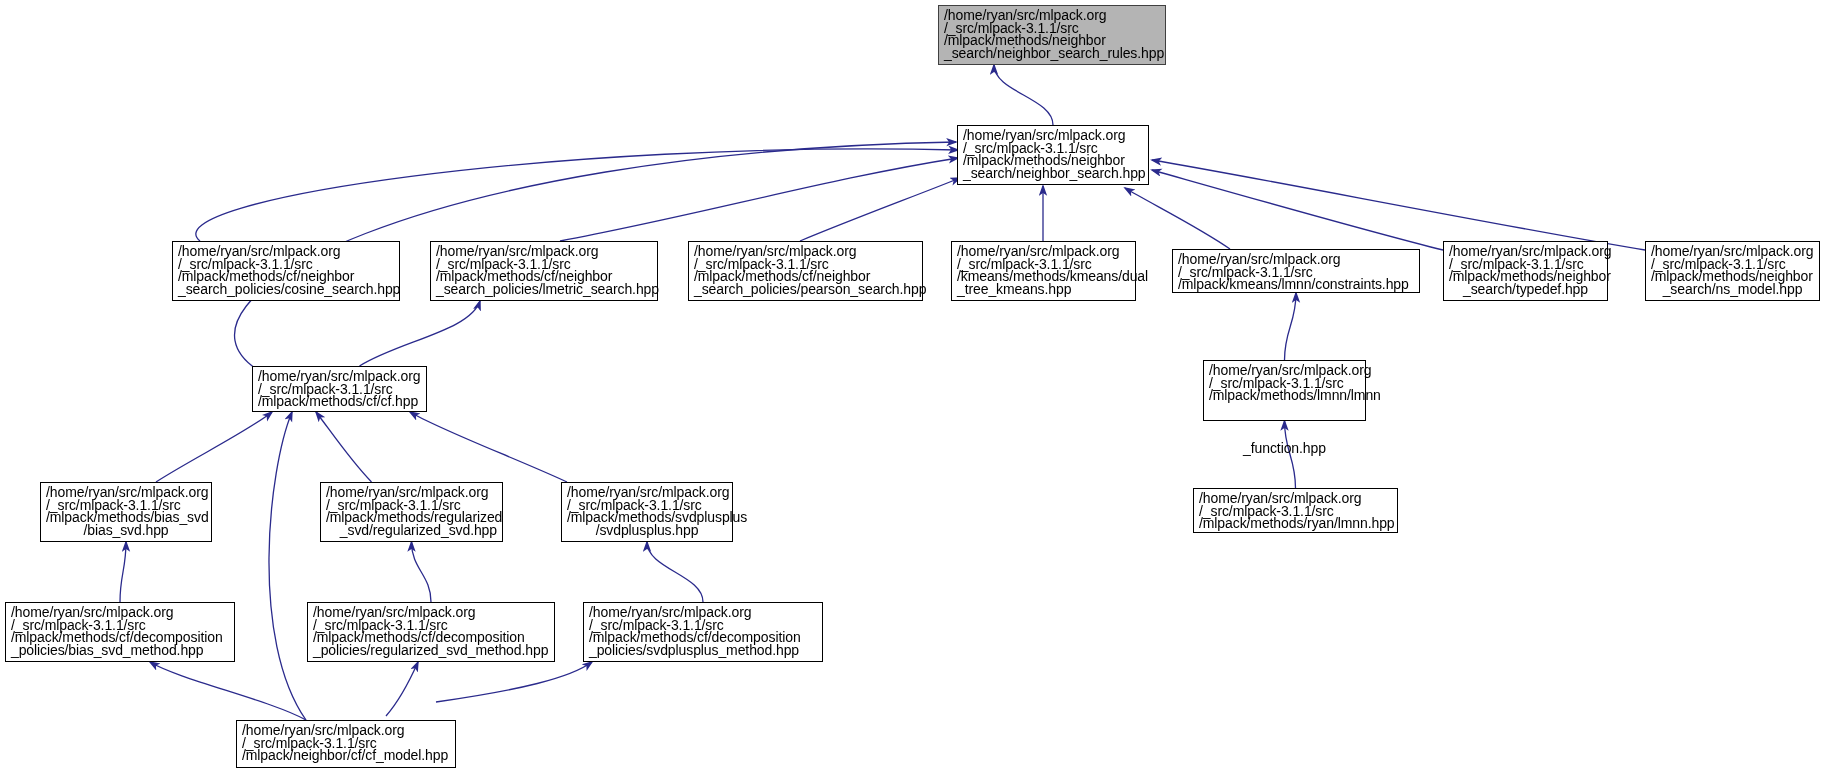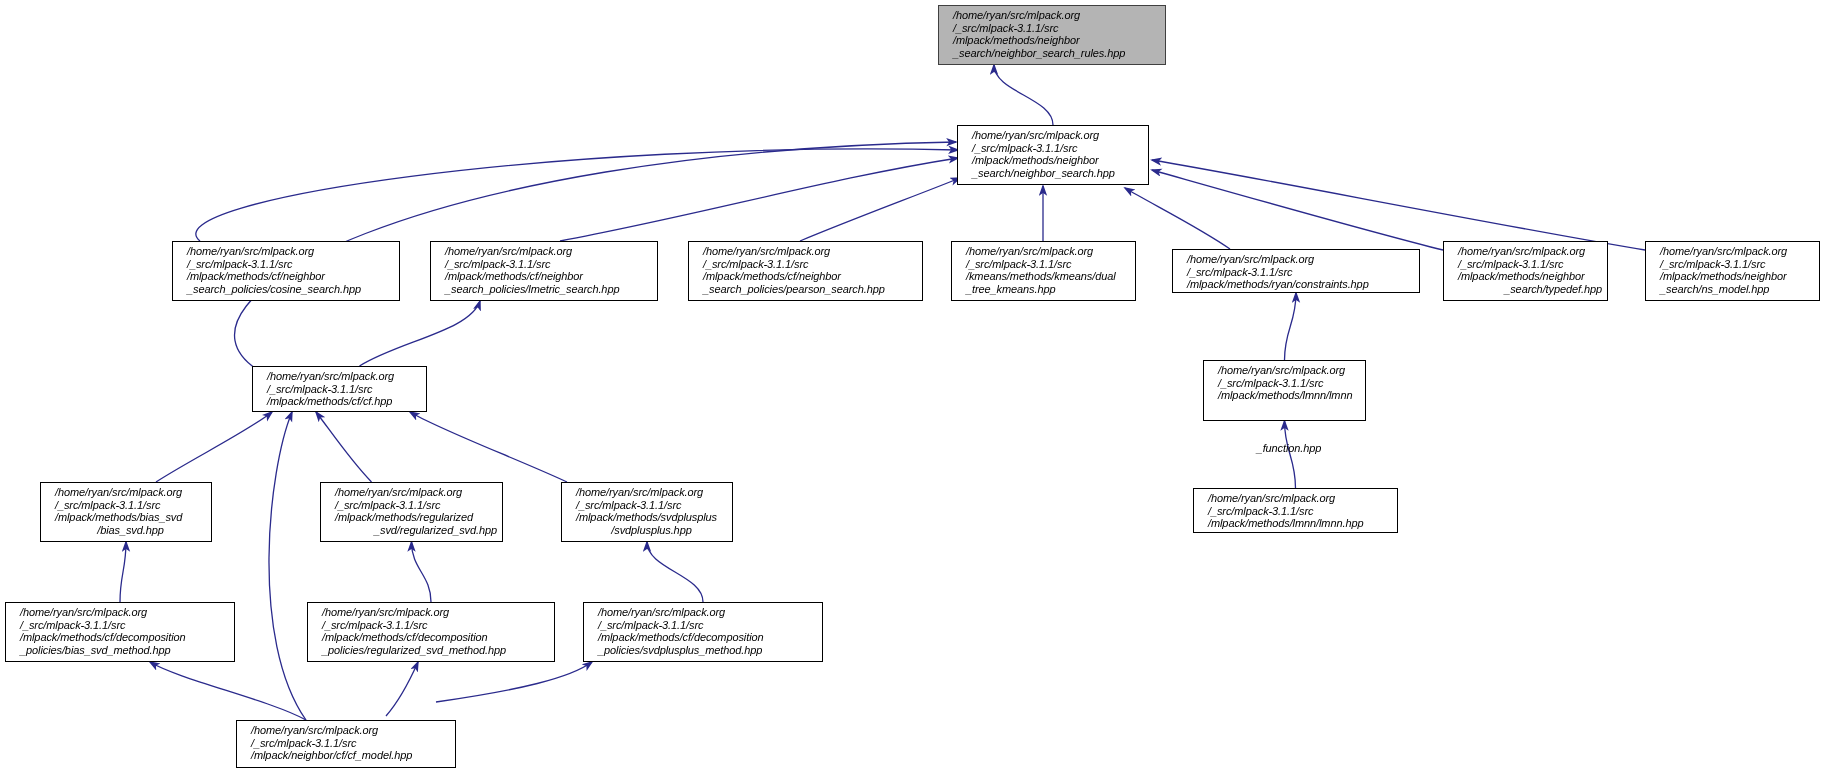--- a/index.html
+++ b/index.html
@@ -23,27 +23,26 @@
     width: 1828px;
     height: 779px;
     pointer-events: none;
   }
   .node {
     position: absolute;
     box-sizing: border-box;
     border: 1px solid #000000;
     background: #ffffff;
     color: #000000;
-    font-size: 11px;
+    font-size: 14px;
     line-height: 12.6px;
-    padding: 3px 5px 3px 14px;
+    padding: 3px 5px 3px 5px;
     white-space: pre;
     letter-spacing: -0.1px;
     z-index: 2;
-    font-style: italic;
   }
   .node.root {
     background: #b4b4b4;
     border: 1px solid #404040;
   }
   .node-line {
     display: block;
   }
 </style>
 </head>
@@ -81,26 +80,26 @@
         <path d="M436,702 C520,690 570,678 592,662" marker-end="url(#arrow)"></path>
       </g>
   </svg>
   <div id="node-layer">
       <div class="node root" style="left: 938px; top: 5px; width: 228px; height: 60px;"><span class="node-line">/home/ryan/src/mlpack.org</span><span class="node-line">/_src/mlpack-3.1.1/src</span><span class="node-line">/mlpack/methods/neighbor</span><span class="node-line">_search/neighbor_search_rules.hpp</span></div>
       <div class="node" style="left: 957px; top: 125px; width: 192px; height: 60px;"><span class="node-line">/home/ryan/src/mlpack.org</span><span class="node-line">/_src/mlpack-3.1.1/src</span><span class="node-line">/mlpack/methods/neighbor</span><span class="node-line">_search/neighbor_search.hpp</span></div>
       <div class="node" style="left: 172px; top: 241px; width: 228px; height: 60px;"><span class="node-line">/home/ryan/src/mlpack.org</span><span class="node-line">/_src/mlpack-3.1.1/src</span><span class="node-line">/mlpack/methods/cf/neighbor</span><span class="node-line">_search_policies/cosine_search.hpp</span></div>
       <div class="node" style="left: 430px; top: 241px; width: 228px; height: 60px;"><span class="node-line">/home/ryan/src/mlpack.org</span><span class="node-line">/_src/mlpack-3.1.1/src</span><span class="node-line">/mlpack/methods/cf/neighbor</span><span class="node-line">_search_policies/lmetric_search.hpp</span></div>
       <div class="node" style="left: 688px; top: 241px; width: 235px; height: 60px;"><span class="node-line">/home/ryan/src/mlpack.org</span><span class="node-line">/_src/mlpack-3.1.1/src</span><span class="node-line">/mlpack/methods/cf/neighbor</span><span class="node-line">_search_policies/pearson_search.hpp</span></div>
       <div class="node" style="left: 951px; top: 241px; width: 185px; height: 60px;"><span class="node-line">/home/ryan/src/mlpack.org</span><span class="node-line">/_src/mlpack-3.1.1/src</span><span class="node-line">/kmeans/methods/kmeans/dual</span><span class="node-line" style="text-align: left;">_tree_kmeans.hpp</span></div>
-      <div class="node" style="left: 1172px; top: 249px; width: 248px; height: 44px;"><span class="node-line">/home/ryan/src/mlpack.org</span><span class="node-line">/_src/mlpack-3.1.1/src</span><span class="node-line">/mlpack/methods/ryan/constraints.hpp</span></div>
-      <div class="node" style="left: 1443px; top: 241px; width: 165px; height: 60px;"><span class="node-line">/home/ryan/src/mlpack.org</span><span class="node-line">/_src/mlpack-3.1.1/src</span><span class="node-line">/mlpack/methods/neighbor</span><span class="node-line" style="text-align: right;">_search/typedef.hpp</span></div>
-      <div class="node" style="left: 1645px; top: 241px; width: 175px; height: 60px;"><span class="node-line">/home/ryan/src/mlpack.org</span><span class="node-line">/_src/mlpack-3.1.1/src</span><span class="node-line">/mlpack/methods/neighbor</span><span class="node-line" style="">_search/ns_model.hpp</span></div>
+      <div class="node" style="left: 1172px; top: 249px; width: 248px; height: 44px;"><span class="node-line">/home/ryan/src/mlpack.org</span><span class="node-line">/_src/mlpack-3.1.1/src</span><span class="node-line">/mlpack/kmeans/lmnn/constraints.hpp</span></div>
+      <div class="node" style="left: 1443px; top: 241px; width: 165px; height: 60px;"><span class="node-line">/home/ryan/src/mlpack.org</span><span class="node-line">/_src/mlpack-3.1.1/src</span><span class="node-line">/mlpack/methods/neighbor</span><span class="node-line" style="text-align: center;">_search/typedef.hpp</span></div>
+      <div class="node" style="left: 1645px; top: 241px; width: 175px; height: 60px;"><span class="node-line">/home/ryan/src/mlpack.org</span><span class="node-line">/_src/mlpack-3.1.1/src</span><span class="node-line">/mlpack/methods/neighbor</span><span class="node-line" style="text-align: center;">_search/ns_model.hpp</span></div>
       <div class="node" style="left: 252px; top: 366px; width: 175px; height: 46px;"><span class="node-line">/home/ryan/src/mlpack.org</span><span class="node-line">/_src/mlpack-3.1.1/src</span><span class="node-line">/mlpack/methods/cf/cf.hpp</span></div>
       <div class="node" style="left: 1203px; top: 360px; width: 163px; height: 61px;"><span class="node-line">/home/ryan/src/mlpack.org</span><span class="node-line">/_src/mlpack-3.1.1/src</span><span class="node-line">/mlpack/methods/lmnn/lmnn</span><span class="node-line" style="text-align: center; margin-top: 40px;">_function.hpp</span></div>
-      <div class="node" style="left: 1193px; top: 488px; width: 205px; height: 45px;"><span class="node-line">/home/ryan/src/mlpack.org</span><span class="node-line">/_src/mlpack-3.1.1/src</span><span class="node-line">/mlpack/methods/lmnn/lmnn.hpp</span></div>
+      <div class="node" style="left: 1193px; top: 488px; width: 205px; height: 45px;"><span class="node-line">/home/ryan/src/mlpack.org</span><span class="node-line">/_src/mlpack-3.1.1/src</span><span class="node-line">/mlpack/methods/ryan/lmnn.hpp</span></div>
       <div class="node" style="left: 40px; top: 482px; width: 172px; height: 60px;"><span class="node-line">/home/ryan/src/mlpack.org</span><span class="node-line">/_src/mlpack-3.1.1/src</span><span class="node-line">/mlpack/methods/bias_svd</span><span class="node-line" style="text-align: center;">/bias_svd.hpp</span></div>
       <div class="node" style="left: 320px; top: 482px; width: 183px; height: 60px;"><span class="node-line">/home/ryan/src/mlpack.org</span><span class="node-line">/_src/mlpack-3.1.1/src</span><span class="node-line">/mlpack/methods/regularized</span><span class="node-line" style="text-align: right;">_svd/regularized_svd.hpp</span></div>
       <div class="node" style="left: 561px; top: 482px; width: 172px; height: 60px;"><span class="node-line">/home/ryan/src/mlpack.org</span><span class="node-line">/_src/mlpack-3.1.1/src</span><span class="node-line">/mlpack/methods/svdplusplus</span><span class="node-line" style="text-align: center;">/svdplusplus.hpp</span></div>
       <div class="node" style="left: 5px; top: 602px; width: 230px; height: 60px;"><span class="node-line">/home/ryan/src/mlpack.org</span><span class="node-line">/_src/mlpack-3.1.1/src</span><span class="node-line">/mlpack/methods/cf/decomposition</span><span class="node-line">_policies/bias_svd_method.hpp</span></div>
       <div class="node" style="left: 307px; top: 602px; width: 248px; height: 60px;"><span class="node-line">/home/ryan/src/mlpack.org</span><span class="node-line">/_src/mlpack-3.1.1/src</span><span class="node-line">/mlpack/methods/cf/decomposition</span><span class="node-line">_policies/regularized_svd_method.hpp</span></div>
       <div class="node" style="left: 583px; top: 602px; width: 240px; height: 60px;"><span class="node-line">/home/ryan/src/mlpack.org</span><span class="node-line">/_src/mlpack-3.1.1/src</span><span class="node-line">/mlpack/methods/cf/decomposition</span><span class="node-line">_policies/svdplusplus_method.hpp</span></div>
       <div class="node" style="left: 236px; top: 720px; width: 220px; height: 48px;"><span class="node-line">/home/ryan/src/mlpack.org</span><span class="node-line">/_src/mlpack-3.1.1/src</span><span class="node-line">/mlpack/neighbor/cf/cf_model.hpp</span></div>
     </div>
 </div>
 

